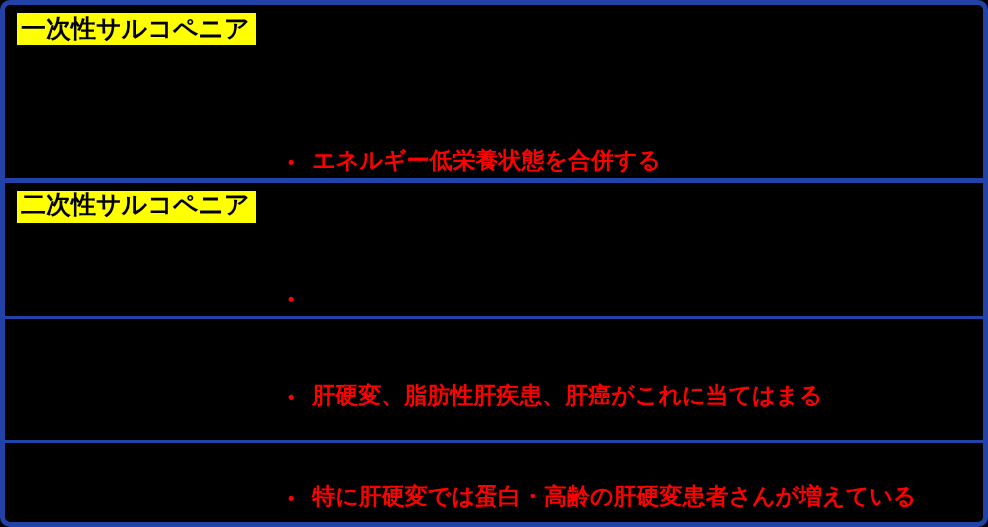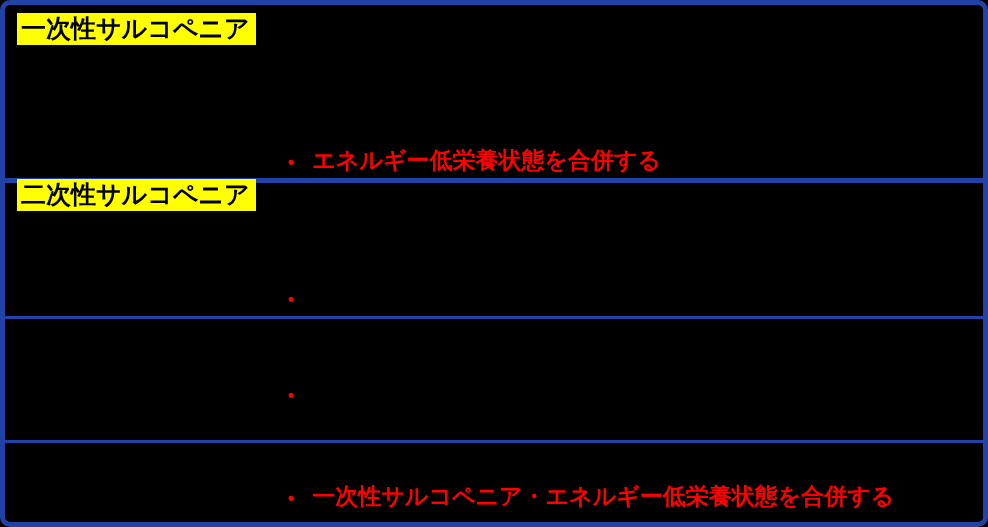--- a/index.html
+++ b/index.html
@@ -33,21 +33,21 @@
     display: inline-block;
     background: #ffff00;
     color: #000000;
     font-weight: bold;
     font-size: 25px;
     line-height: 31px;
     padding: 0 6px 1px 4px;
     white-space: nowrap;
   }
   .header-primary { top: 8px; }
-  .header-secondary { top: 174px; }
+  .header-secondary { top: 186px; font-family: Liberation Mono, monospace; }
   .bullet-row {
     position: absolute;
     left: 283px;
     display: flex;
     align-items: baseline;
     color: #ff0000;
     font-weight: bold;
     font-size: 23px;
     line-height: 26px;
     white-space: nowrap;
@@ -78,22 +78,23 @@
   <span class="section-header header-secondary">二次性サルコペニア</span>
 
   <div class="bullet-row bullet-2">
     <span class="dot">•</span>
   </div>
 
   <div class="divider thin1"></div>
 
   <div class="bullet-row bullet-3">
     <span class="dot">•</span>
+    <span class="btext">肝硬変、脂肪性肝疾患、肝癌がこれに当てはまる</span>
   </div>
 
   <div class="divider thin2"></div>
 
   <div class="bullet-row bullet-4">
     <span class="dot">•</span>
-    <span class="btext">一次性サルコペニア・エネルギー低栄養状態を合併する</span>
+    <span class="btext">特に肝硬変では蛋白・高齢の肝硬変患者さんが増えている</span>
   </div>
 
 </div>
 
 </body></html>

